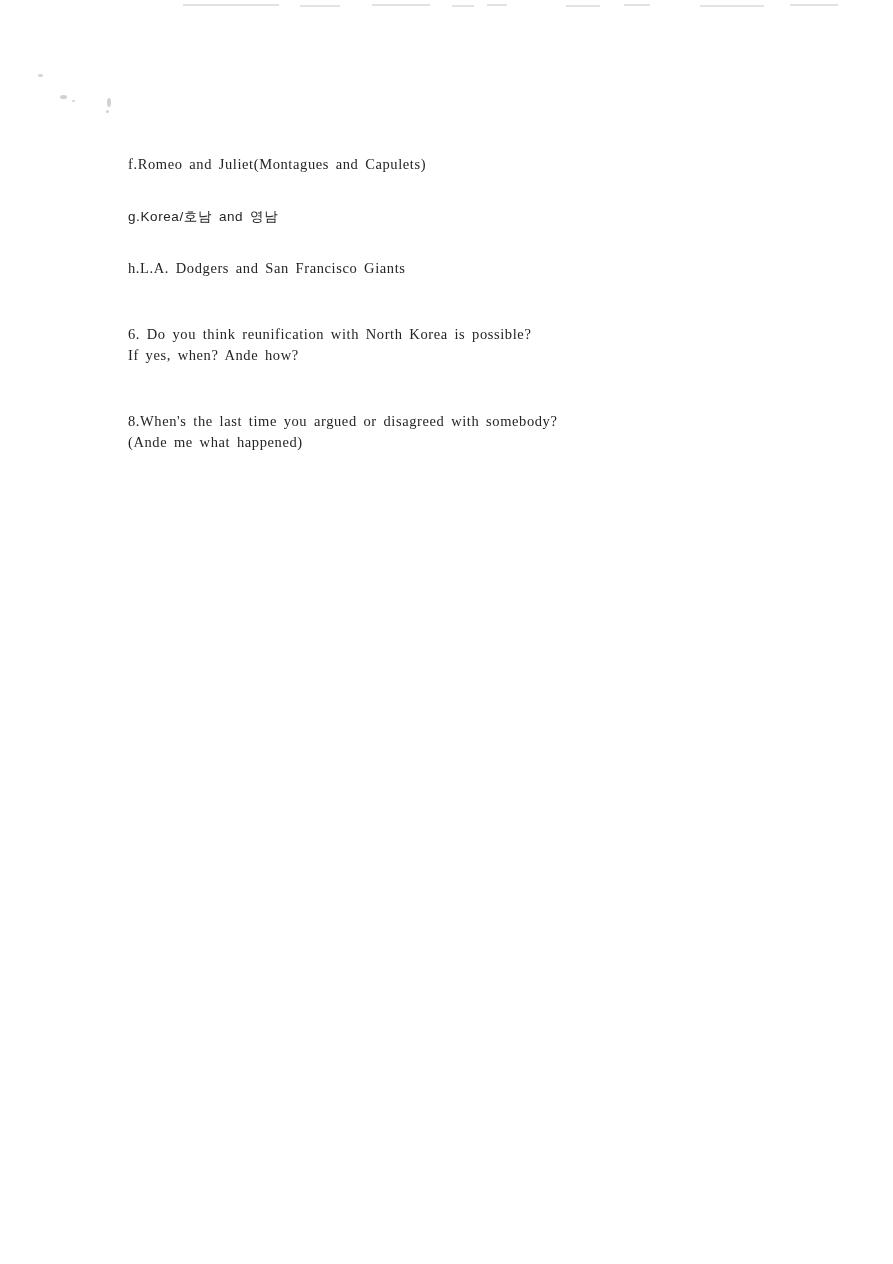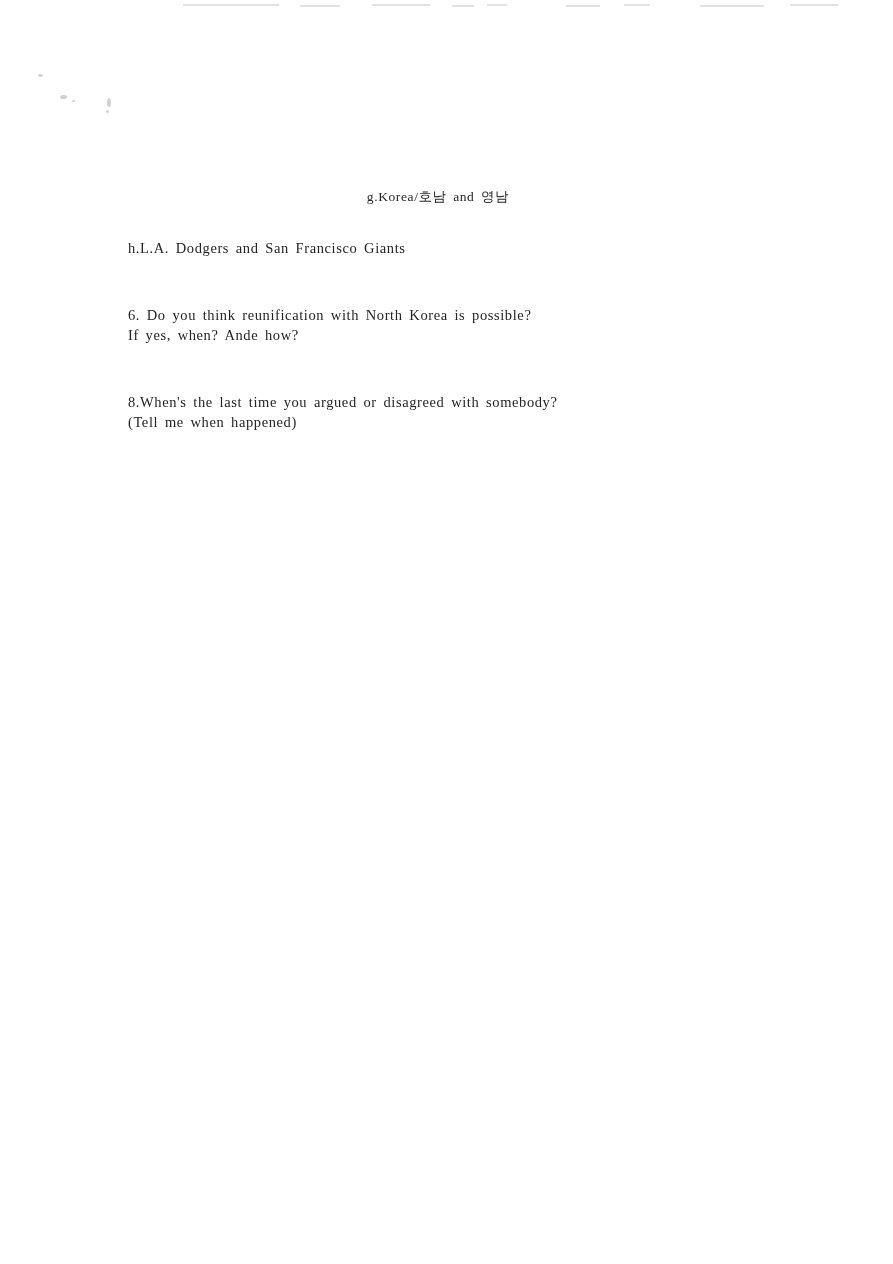--- a/index.html
+++ b/index.html
@@ -64,23 +64,22 @@
   .block {
     margin-bottom: 0;
   }
 
   .gap-item { height: 33px; }
   .gap-question { height: 47px; }
 
   .tight { margin-top: 1px; }
 
   .hangul {
-    font-family: Liberation Serif, serif;
+    font-family: Liberation Sans, sans-serif;
     font-size: 13.5px;
-    text-align: center;
   }
 </style>
 </head>
 <body>
 
 <div class="page">
 
   <div class="scan-top-band">
     <div class="scan-mark" style="left:183px; top:4px; width:96px;"></div>
     <div class="scan-mark" style="left:300px; top:5px; width:40px;"></div>
@@ -94,37 +93,40 @@
   </div>
 
   <div class="scan-speck" style="left:38px; top:74px; width:5px; height:3px;"></div>
   <div class="scan-speck" style="left:60px; top:95px; width:7px; height:4px;"></div>
   <div class="scan-speck" style="left:72px; top:100px; width:3px; height:2px;"></div>
   <div class="scan-speck" style="left:107px; top:98px; width:4px; height:9px;"></div>
   <div class="scan-speck" style="left:106px; top:110px; width:3px; height:3px;"></div>
 
   <div class="doc-body">
 
+    <div class="block">
+      <div class="line">f.Romeo and Juliet(Montagues and Capulets)</div>
+    </div>
     <div class="gap-item"></div>
 
     <div class="block">
       <div class="line hangul">g.Korea/호남 and 영남</div>
     </div>
     <div class="gap-item"></div>
 
     <div class="block">
       <div class="line">h.L.A. Dodgers and San Francisco Giants</div>
     </div>
     <div class="gap-question"></div>
 
     <div class="block">
       <div class="line">6. Do you think reunification with North Korea is possible?</div>
       <div class="line tight">If yes, when? Ande how?</div>
     </div>
     <div class="gap-question"></div>
 
     <div class="block">
       <div class="line">8.When's the last time you argued or disagreed with somebody?</div>
-      <div class="line tight">(Tell me when happened)</div>
+      <div class="line tight">(Ande me what happened)</div>
     </div>
 
   </div>
 </div>
 
 </body></html>

